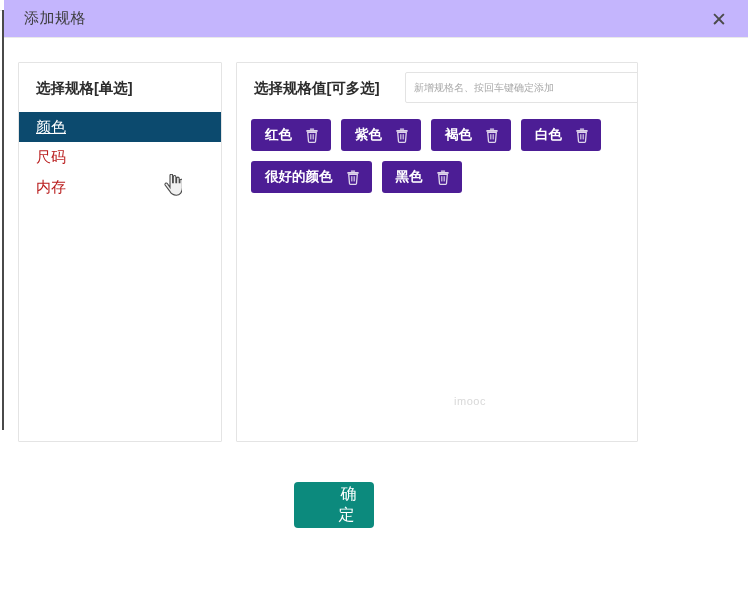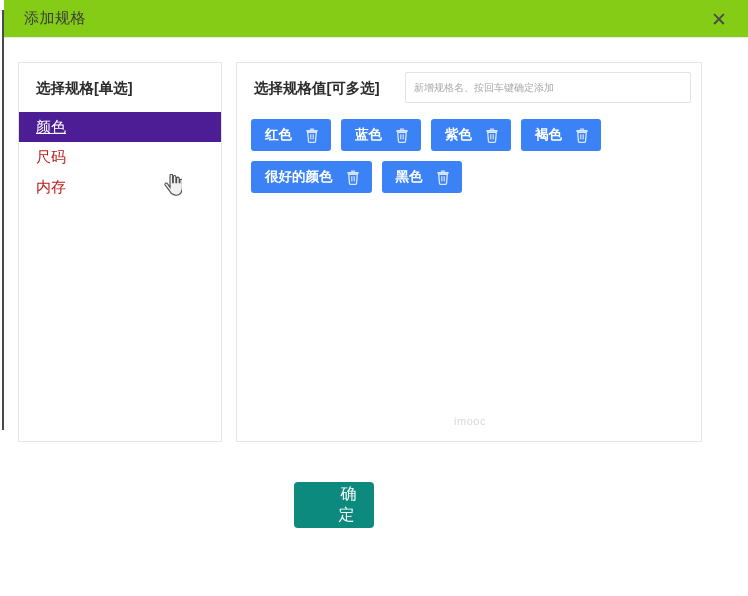--- a/index.html
+++ b/index.html
@@ -54,21 +54,21 @@
     top: 0px;
     width: 744px;
     height: 596px;
     background: #ffffff;
   }
   .dialog-header {
     position: absolute;
     left: 0; top: 0;
     width: 744px;
     height: 38px;
-    background: #84cc16;
+    background: #c4b5fd;
     border-bottom: 1px solid #e9e9e9;
     box-sizing: border-box;
   }
   .dialog-title {
     position: absolute;
     left: 20px;
     top: 9px;
     font-size: 15px;
     color: #3c3c3c;
     letter-spacing: 0.5px;
@@ -106,21 +106,21 @@
   .panel-left {
     left: 14px;
     top: 24px;
     width: 204px;
     height: 380px;
     overflow: hidden;
   }
   .panel-right {
     left: 232px;
     top: 24px;
-    width: 466px;
+    width: 402px;
     height: 380px;
     overflow: hidden;
   }
 
   .panel-head {
     position: relative;
     height: 49px;
   }
   .panel-head-title {
     position: absolute;
@@ -141,21 +141,21 @@
   .spec-item {
     height: 30px;
     line-height: 30px;
     padding-left: 17px;
     font-size: 15px;
     color: #b91c1c;
     cursor: pointer;
     white-space: nowrap;
   }
   .spec-item.selected {
-    background: #4c1d95;
+    background: #0c4a6e;
     color: #ffffff;
     text-decoration: underline;
   }
 
   
   .value-input {
     position: absolute;
     left: 168px;
     top: 9px;
     width: 286px;
@@ -175,21 +175,21 @@
   }
 
   
   .tag-area {
     position: relative;
     padding: 7px 0 0 14px;
   }
   .tag {
     display: inline-flex;
     align-items: center;
-    background: #3b82f6;
+    background: #4c1d95;
     color: #ffffff;
     border-radius: 3px;
     height: 32px;
     padding: 0 12px 0 14px;
     margin: 0 10px 10px 0;
     font-size: 13.5px;
     font-weight: bold;
     cursor: pointer;
     vertical-align: top;
     box-sizing: border-box;
@@ -203,21 +203,21 @@
     height: 15px;
     display: inline-block;
     cursor: pointer;
     opacity: 0.82;
   }
   .tag-del svg { display: block; }
 
   .watermark {
     position: absolute;
     left: 0;
-    top: 352px;
+    top: 332px;
     width: 466px;
     text-align: center;
     font-size: 11px;
     color: #d8d8d8;
     letter-spacing: 0.5px;
   }
 
   
   .confirm-wrap {
     position: absolute;
@@ -294,43 +294,43 @@
             <span class="tag-del">
               <svg viewBox="0 0 16 17" width="14" height="15" aria-hidden="true">
                 <rect x="1.5" y="2.2" width="13" height="1.9" rx="0.6" fill="#ffffff"></rect>
                 <rect x="5.6" y="0.4" width="4.8" height="1.6" rx="0.5" fill="#ffffff"></rect>
                 <path d="M3.1 4.8h9.8l-0.9 10.6a1 1 0 0 1-1 0.9H5a1 1 0 0 1-1-0.9L3.1 4.8z" fill="none" stroke="#ffffff" stroke-width="1.5"></path>
                 <rect x="6" y="7" width="1.3" height="6" fill="#ffffff"></rect>
                 <rect x="8.7" y="7" width="1.3" height="6" fill="#ffffff"></rect>
               </svg>
             </span>
           </div><div class="tag">
-            <span class="tag-label">蓝色</span>
-            <span class="tag-del">
-              <svg viewBox="0 0 16 17" width="14" height="15" aria-hidden="true">
-                <rect x="1.5" y="2.2" width="13" height="1.9" rx="0.6" fill="#ffffff"></rect>
-                <rect x="5.6" y="0.4" width="4.8" height="1.6" rx="0.5" fill="#ffffff"></rect>
-                <path d="M3.1 4.8h9.8l-0.9 10.6a1 1 0 0 1-1 0.9H5a1 1 0 0 1-1-0.9L3.1 4.8z" fill="none" stroke="#ffffff" stroke-width="1.5"></path>
-                <rect x="6" y="7" width="1.3" height="6" fill="#ffffff"></rect>
-                <rect x="8.7" y="7" width="1.3" height="6" fill="#ffffff"></rect>
-              </svg>
-            </span>
-          </div><div class="tag">
             <span class="tag-label">紫色</span>
             <span class="tag-del">
               <svg viewBox="0 0 16 17" width="14" height="15" aria-hidden="true">
                 <rect x="1.5" y="2.2" width="13" height="1.9" rx="0.6" fill="#ffffff"></rect>
                 <rect x="5.6" y="0.4" width="4.8" height="1.6" rx="0.5" fill="#ffffff"></rect>
                 <path d="M3.1 4.8h9.8l-0.9 10.6a1 1 0 0 1-1 0.9H5a1 1 0 0 1-1-0.9L3.1 4.8z" fill="none" stroke="#ffffff" stroke-width="1.5"></path>
                 <rect x="6" y="7" width="1.3" height="6" fill="#ffffff"></rect>
                 <rect x="8.7" y="7" width="1.3" height="6" fill="#ffffff"></rect>
               </svg>
             </span>
           </div><div class="tag">
             <span class="tag-label">褐色</span>
+            <span class="tag-del">
+              <svg viewBox="0 0 16 17" width="14" height="15" aria-hidden="true">
+                <rect x="1.5" y="2.2" width="13" height="1.9" rx="0.6" fill="#ffffff"></rect>
+                <rect x="5.6" y="0.4" width="4.8" height="1.6" rx="0.5" fill="#ffffff"></rect>
+                <path d="M3.1 4.8h9.8l-0.9 10.6a1 1 0 0 1-1 0.9H5a1 1 0 0 1-1-0.9L3.1 4.8z" fill="none" stroke="#ffffff" stroke-width="1.5"></path>
+                <rect x="6" y="7" width="1.3" height="6" fill="#ffffff"></rect>
+                <rect x="8.7" y="7" width="1.3" height="6" fill="#ffffff"></rect>
+              </svg>
+            </span>
+          </div><div class="tag">
+            <span class="tag-label">白色</span>
             <span class="tag-del">
               <svg viewBox="0 0 16 17" width="14" height="15" aria-hidden="true">
                 <rect x="1.5" y="2.2" width="13" height="1.9" rx="0.6" fill="#ffffff"></rect>
                 <rect x="5.6" y="0.4" width="4.8" height="1.6" rx="0.5" fill="#ffffff"></rect>
                 <path d="M3.1 4.8h9.8l-0.9 10.6a1 1 0 0 1-1 0.9H5a1 1 0 0 1-1-0.9L3.1 4.8z" fill="none" stroke="#ffffff" stroke-width="1.5"></path>
                 <rect x="6" y="7" width="1.3" height="6" fill="#ffffff"></rect>
                 <rect x="8.7" y="7" width="1.3" height="6" fill="#ffffff"></rect>
               </svg>
             </span>
           </div><div class="tag">

